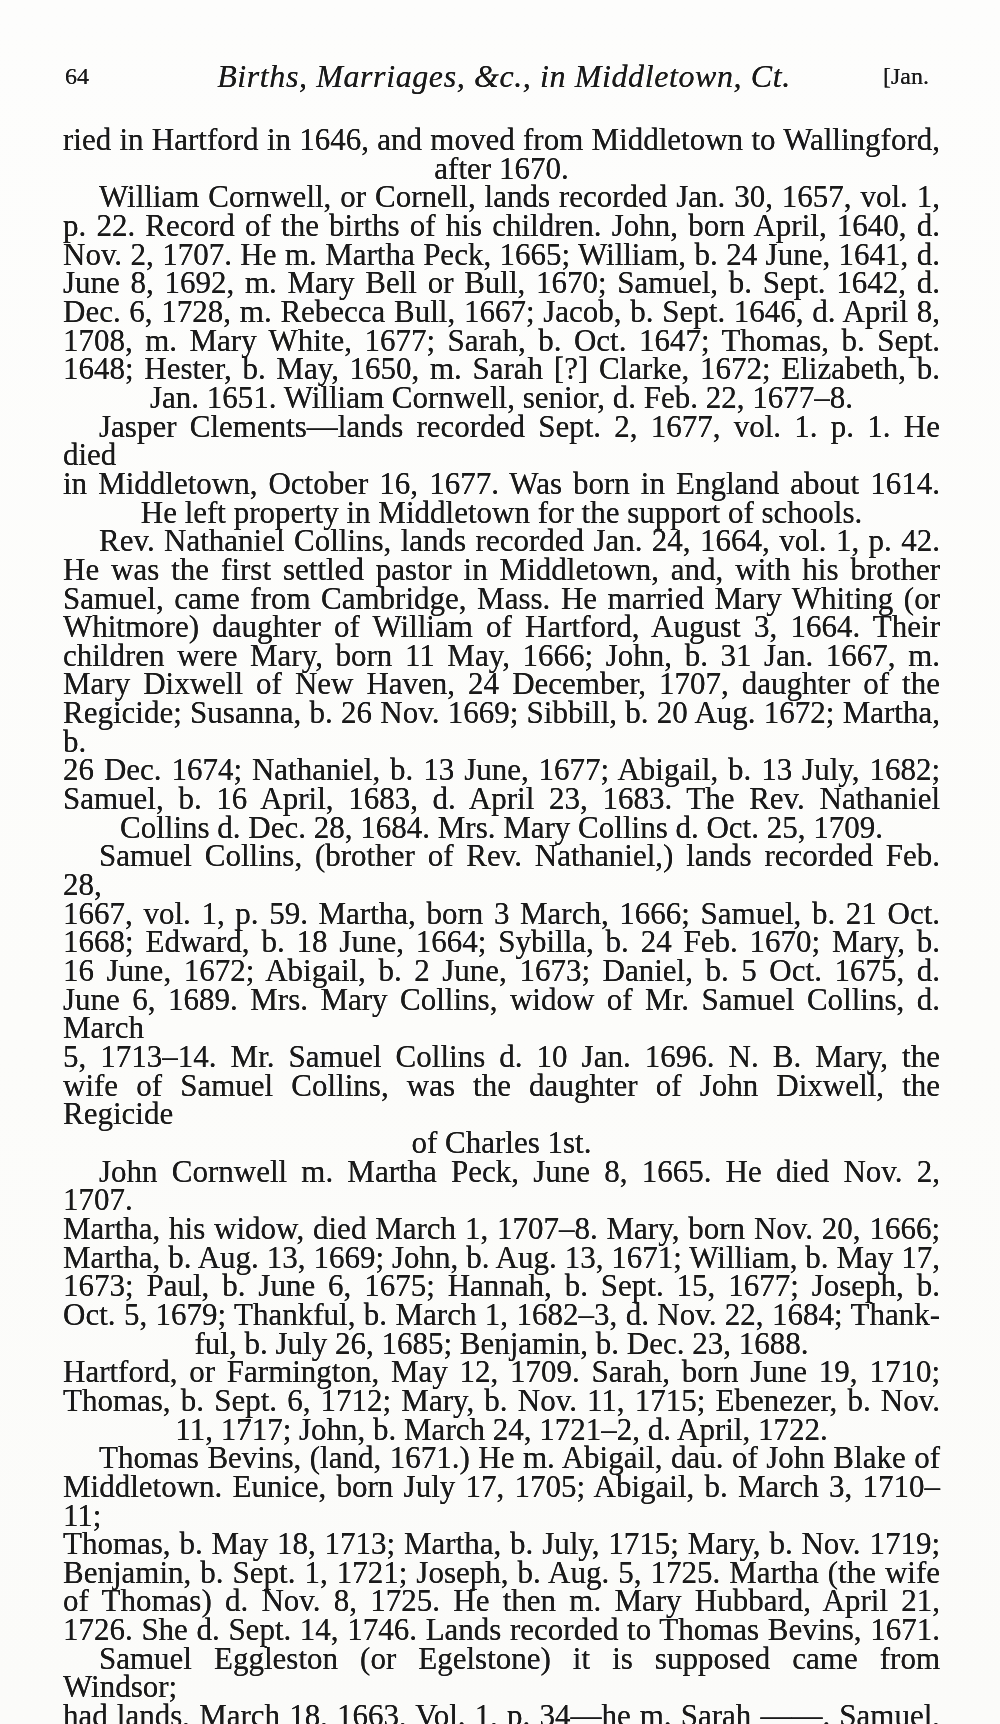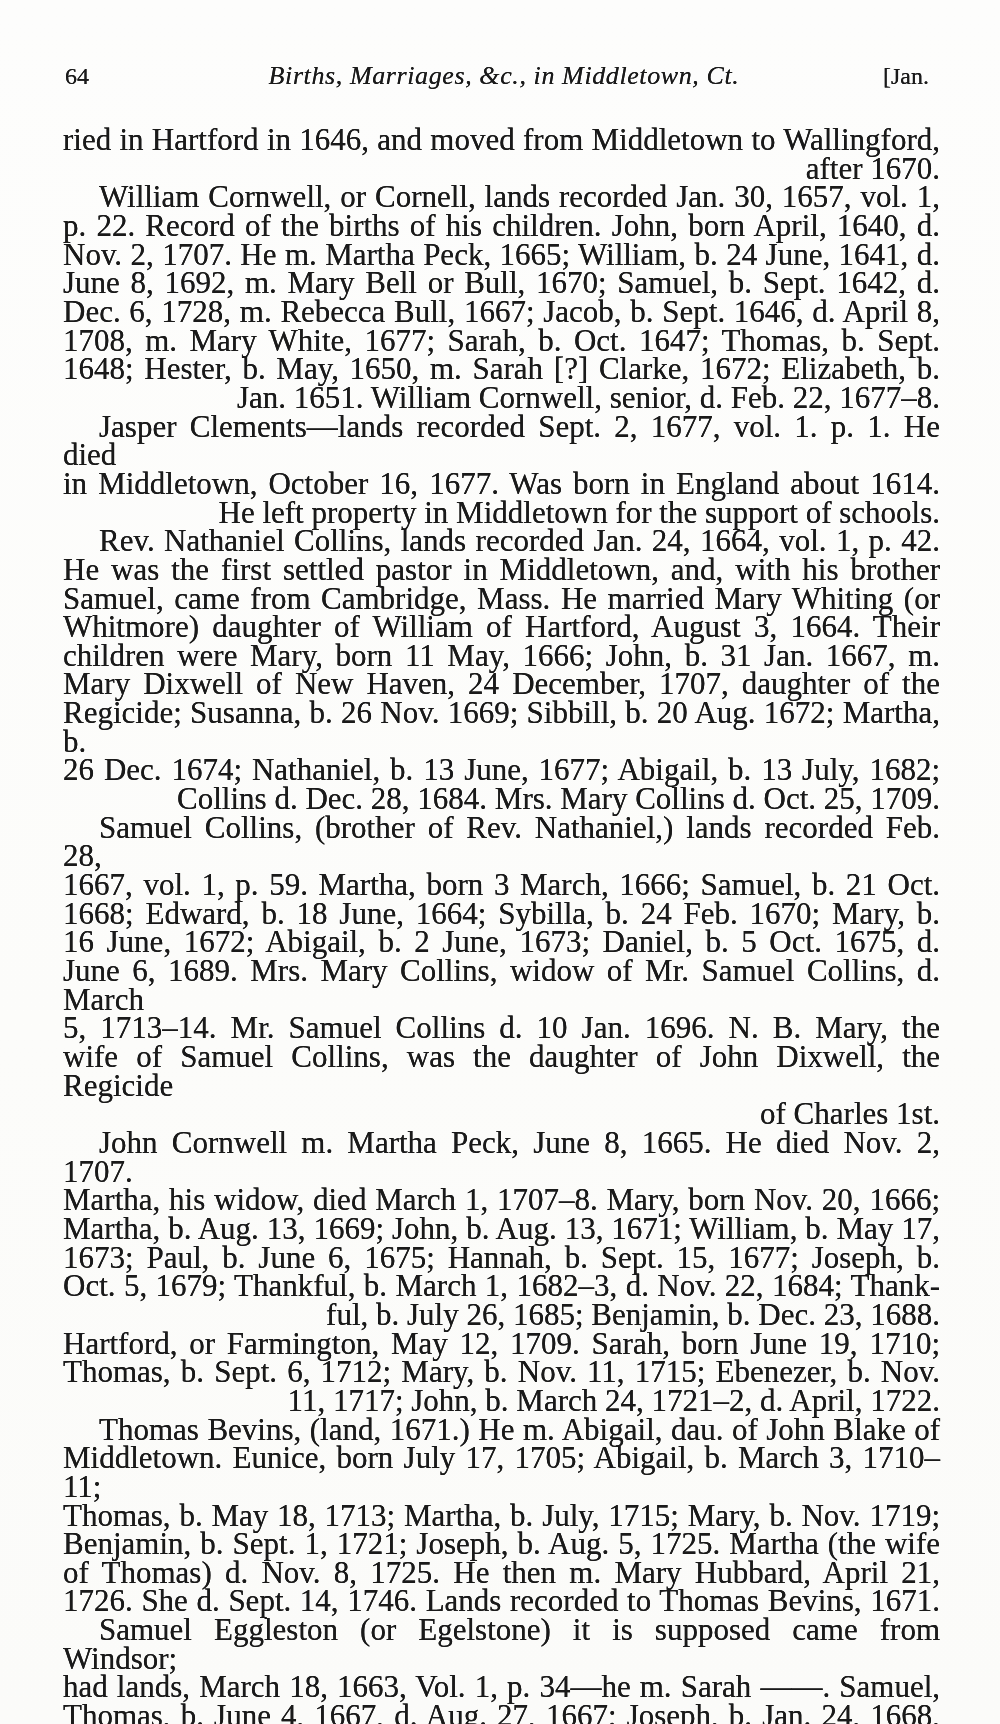--- a/index.html
+++ b/index.html
@@ -36,40 +36,40 @@
     left: 2px;
     top: 0;
   }
   .runtitle {
     position: absolute;
     left: 0;
     right: 0;
     top: 0;
     text-align: center;
     font-style: italic;
-    font-size: 26px;
+    font-size: 32px;
     letter-spacing: 0.6px;
     white-space: nowrap;
   }
   .issue {
     position: absolute;
     right: 16px;
     top: 0;
   }
   .pagetext {
     position: absolute;
     left: 63px;
     top: 126px;
     width: 877px;
     font-size: 31px;
     line-height: 28.65px;
   }
   .para { margin: 0; }
   .line {
-    text-align: right;
+    text-align: center;
     white-space: normal;
   }
   .line.j {
     text-align: justify;
     text-align-last: justify;
   }
   .line.indent {
     text-indent: 36px;
   }
 </style>
@@ -104,20 +104,21 @@
       </div>
       <div class="para">
         <div class="line j indent">Rev. Nathaniel Collins, lands recorded Jan. 24, 1664, vol. 1, p. 42.</div>
         <div class="line j">He was the first settled pastor in Middletown, and, with his brother</div>
         <div class="line j">Samuel, came from Cambridge, Mass. He married Mary Whiting (or</div>
         <div class="line j">Whitmore) daughter of William of Hartford, August 3, 1664. Their</div>
         <div class="line j">children were Mary, born 11 May, 1666; John, b. 31 Jan. 1667, m.</div>
         <div class="line j">Mary Dixwell of New Haven, 24 December, 1707, daughter of the</div>
         <div class="line j">Regicide; Susanna, b. 26 Nov. 1669; Sibbill, b. 20 Aug. 1672; Martha, b.</div>
         <div class="line j">26 Dec. 1674; Nathaniel, b. 13 June, 1677; Abigail, b. 13 July, 1682;</div>
+        <div class="line j">Samuel, b. 16 April, 1683, d. April 23, 1683. The Rev. Nathaniel</div>
         <div class="line">Collins d. Dec. 28, 1684. Mrs. Mary Collins d. Oct. 25, 1709.</div>
       </div>
       <div class="para">
         <div class="line j indent">Samuel Collins, (brother of Rev. Nathaniel,) lands recorded Feb. 28,</div>
         <div class="line j">1667, vol. 1, p. 59. Martha, born 3 March, 1666; Samuel, b. 21 Oct.</div>
         <div class="line j">1668; Edward, b. 18 June, 1664; Sybilla, b. 24 Feb. 1670; Mary, b.</div>
         <div class="line j">16 June, 1672; Abigail, b. 2 June, 1673; Daniel, b. 5 Oct. 1675, d.</div>
         <div class="line j">June 6, 1689. Mrs. Mary Collins, widow of Mr. Samuel Collins, d. March</div>
         <div class="line j">5, 1713–14. Mr. Samuel Collins d. 10 Jan. 1696. N. B. Mary, the</div>
         <div class="line j">wife of Samuel Collins, was the daughter of John Dixwell, the Regicide</div>

